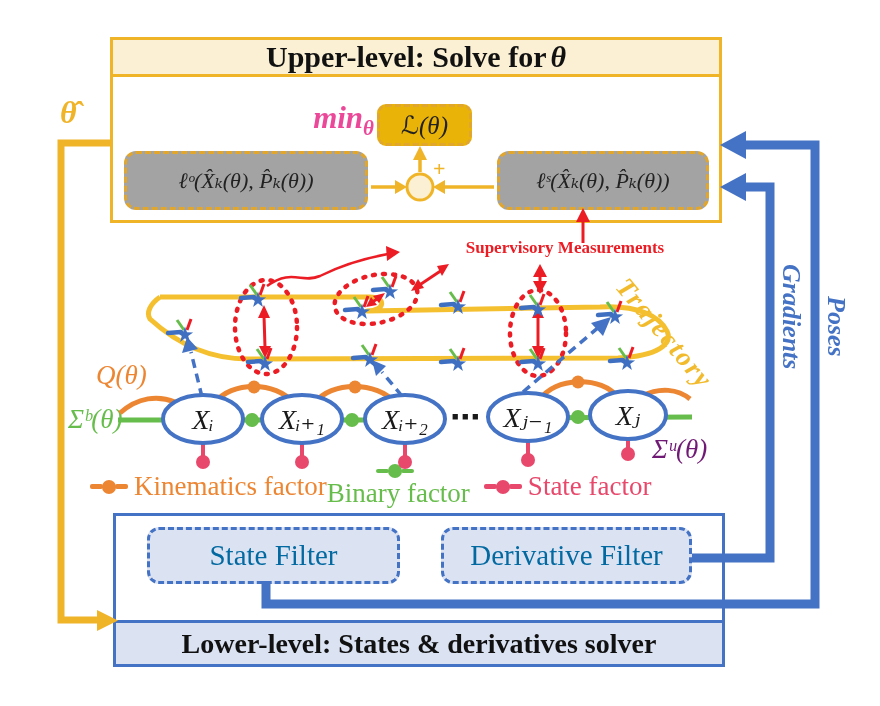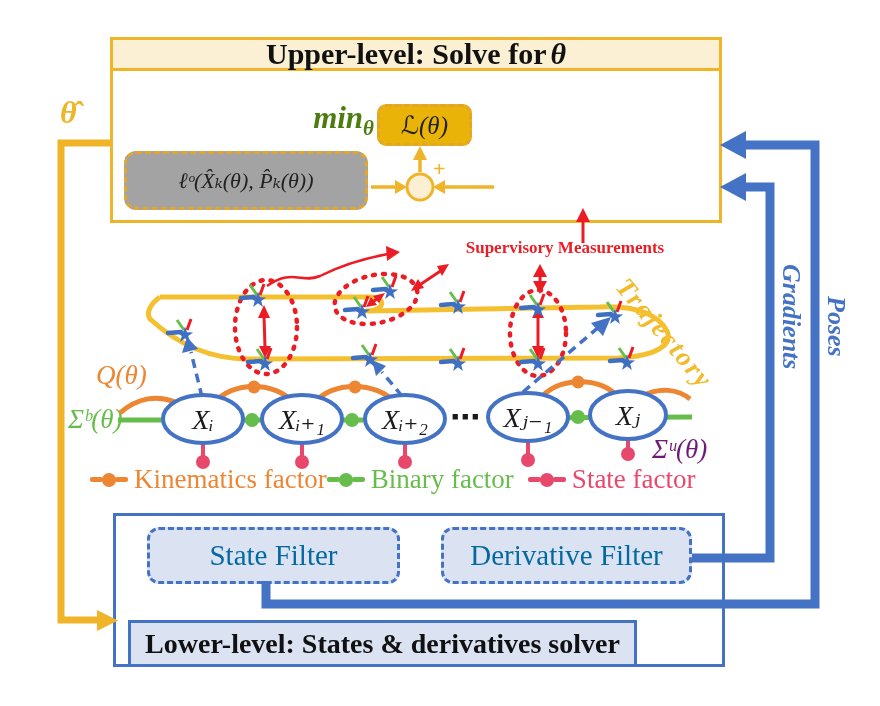--- a/index.html
+++ b/index.html
@@ -1,24 +1,24 @@
 <!DOCTYPE html>
 <html><head>
 <meta charset="utf-8">
 <style>
   html,body{margin:0;padding:0;background:#ffffff;}
   .stage{position:relative;width:880px;height:706px;background:#fff;overflow:hidden;
          font-family:"Liberation Serif","DejaVu Serif","DejaVu Sans",serif;}
   .abs{position:absolute;box-sizing:border-box;}
   
   .upper-box{left:110px;top:37px;width:612px;height:186px;border:3px solid #F0B428;background:#fff;}
-  .upper-header{left:110px;top:37px;width:612px;height:34px;background:#FBF0D3;border:3px solid #F0B428;
+  .upper-header{left:110px;top:37px;width:612px;height:40px;background:#FBF0D3;border:3px solid #F0B428;
     display:flex;align-items:center;justify-content:center;font-size:30px;font-weight:bold;color:#111;}
   .upper-header .theta{font-style:italic;margin-left:4px;}
-  .min-label{left:280px;top:100px;width:94px;text-align:right;color:#4d7c0f;
+  .min-label{left:280px;top:100px;width:94px;text-align:right;color:#ec4899;
     font-size:31px;font-weight:bold;font-style:italic;}
   .min-label sub{font-size:21px;}
   .obj-box{left:377px;top:104px;width:95px;height:42px;border:3px dashed #E0A62E;border-radius:9px;
     background:#eab308;display:flex;align-items:center;justify-content:center;
     font-size:25px;font-style:italic;color:#222;}
   .loss-box{top:151px;height:59px;border:3px dashed #E0A62E;border-radius:12px;background:#a3a3a3;
     display:flex;align-items:center;justify-content:center;font-size:22px;font-style:italic;color:#222;}
   .loss-left{left:124px;width:244px;}
   .loss-right{left:497px;width:212px;}
   
@@ -34,25 +34,25 @@
   .q-label{left:96px;top:360px;color:#ED8633;font-size:27px;font-style:italic;}
   .sb-label{left:68px;top:404px;color:#67BD4B;font-size:27px;font-style:italic;}
   .su-label{left:652px;top:434px;color:#701a75;font-size:27px;font-style:italic;}
   
   .legend{left:90px;top:464px;width:672px;display:flex;align-items:center;font-size:27px;}
   .lg-item{display:inline-flex;align-items:center;white-space:nowrap;}
   .dumb{display:inline-flex;align-items:center;margin-right:6px;}
   .dumb i{display:block;width:13px;height:4.5px;border-radius:2px;background:currentColor;}
   .dumb b{display:block;width:14px;height:14px;border-radius:50%;background:currentColor;margin:0 -1px;}
   .lg-orange{color:#ED8633;}
-  .lg-green{color:#67BD4B;margin-right:14px;}
+  .lg-green{color:#67BD4B;margin-right:14px;flex-direction:column;}
   .lg-red{color:#E8486B;}
   
   .lower-box{left:113px;top:513px;width:612px;height:154px;border:3px solid #4472C4;background:#fff;}
-  .lower-title{left:128px;top:620px;width:509px;height:47px;background:#DBE3F3;border:3px solid #4472C4;
+  .lower-title{left:113px;top:620px;width:612px;height:47px;background:#DBE3F3;border:3px solid #4472C4;
     display:flex;align-items:center;justify-content:center;font-size:28px;font-weight:bold;color:#111;}
   .filter-box{top:527px;height:57px;border:3px dashed #4472C4;border-radius:12px;background:#DBE3F3;
     display:flex;align-items:center;justify-content:center;font-size:29px;color:#0369a1;}
   .state-filter{left:147px;width:253px;}
   .deriv-filter{left:441px;width:251px;}
   svg.layer{position:absolute;left:0;top:0;pointer-events:none;}
 </style>
 </head>
 <body>
 
@@ -65,20 +65,23 @@
   </div>
 
   <div class="abs min-label">
     <span>min</span><sub>θ</sub>
   </div>
   <div class="abs obj-box">
     <span>ℒ(θ)</span>
   </div>
   <div class="abs loss-box loss-left">
     <span>ℓᵒ(X̂ₖ(θ), P̂ₖ(θ))</span>
+  </div>
+  <div class="abs loss-box loss-right">
+    <span>ℓˢ(X̂ₖ(θ), P̂ₖ(θ))</span>
   </div>
 
   <div class="abs supervisory">Supervisory Measurements</div>
   <div class="abs theta-hat">θ̂</div>
   <div class="abs traj-label">Trajectory</div>
   <div class="abs grad-label">Gradients</div>
   <div class="abs poses-label">Poses</div>
   <div class="abs q-label">Q(θ)</div>
   <div class="abs sb-label">Σᵇ(θ)</div>
   <div class="abs su-label">Σᵘ(θ)</div>

